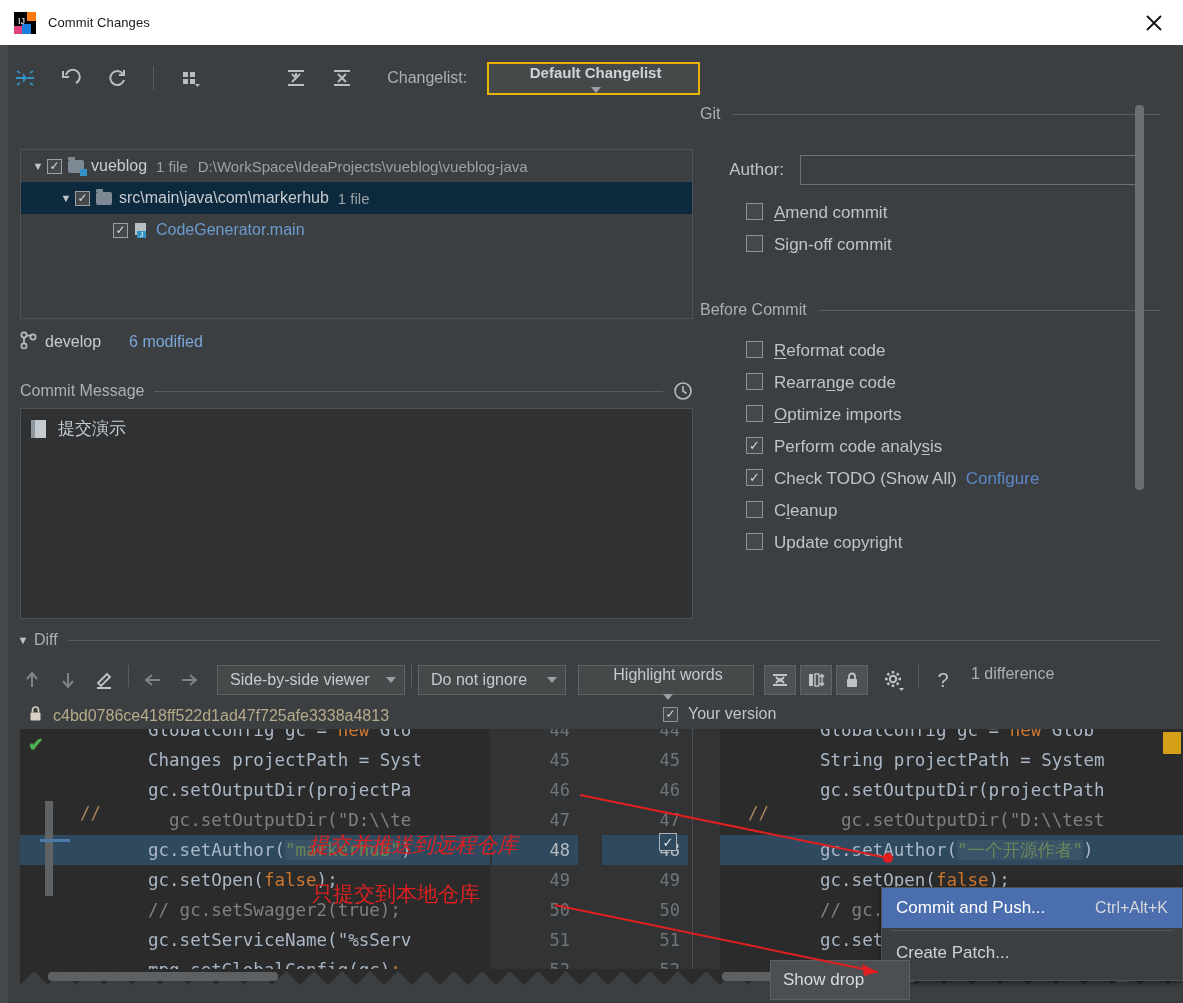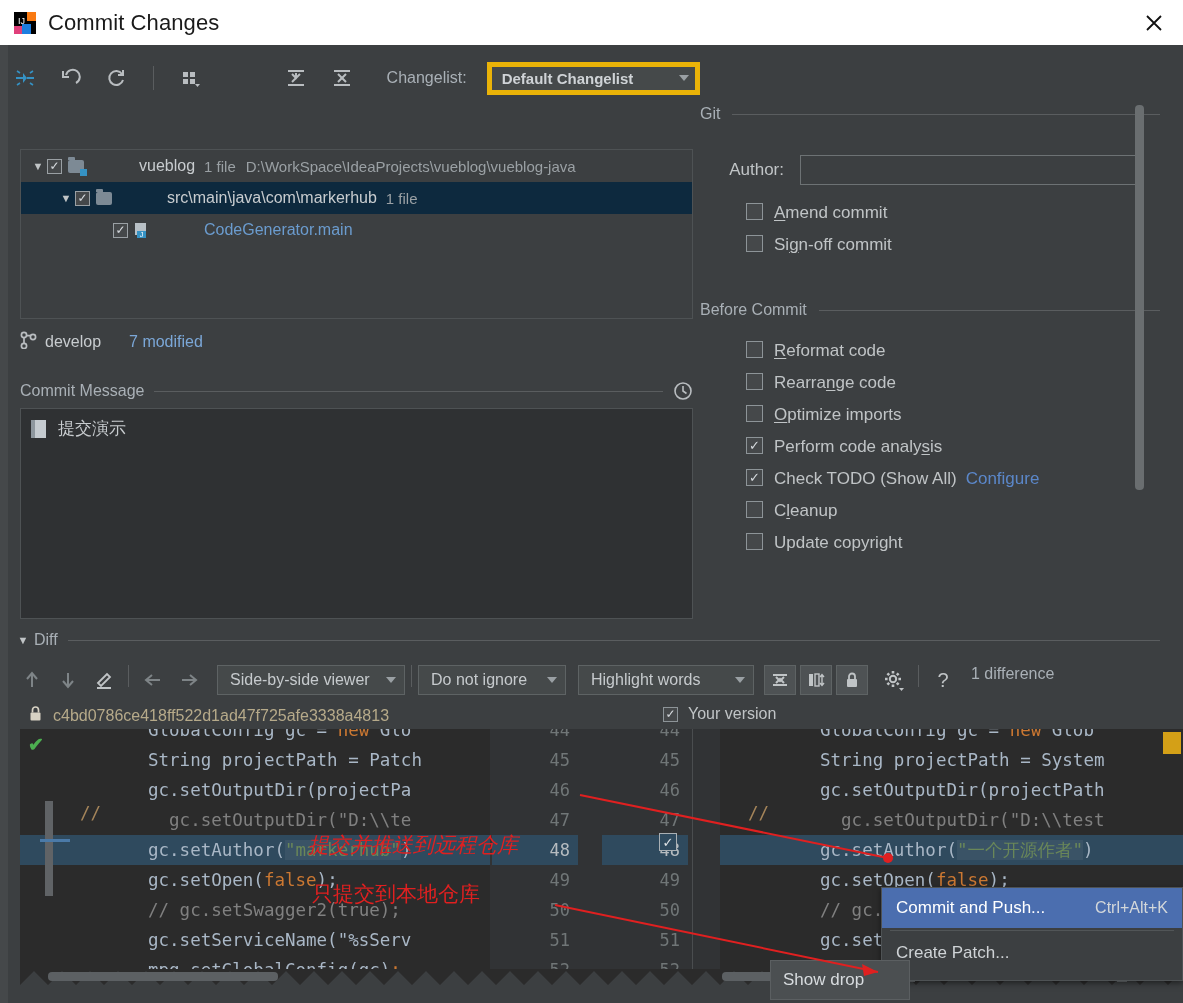--- a/index.html
+++ b/index.html
@@ -12,41 +12,41 @@
     position:relative;
   }
 
   
   #titlebar {
     position:absolute; left:0; top:0; width:1183px; height:45px;
     background:#ffffff; color:#000000;
     display:flex; align-items:center;text-align:center;
   }
   #titlebar .tb-icon { margin-left:14px; width:22px; height:22px; position:relative; }
-  #titlebar .tb-title { margin-left:12px; font-size:22px; color:#1a1a1a; letter-spacing:.1px; }
+  #titlebar .tb-title { margin-left:12px; font-size:13px; color:#1a1a1a; letter-spacing:.1px; }
   #closebtn {
     position:absolute; right:0; top:0; width:58px; height:45px;
     display:flex; align-items:center; justify-content:center; cursor:pointer;
   }
   #closebtn svg { width:22px; height:22px; }
 
   
   #shell { position:absolute; left:0; top:45px; width:1183px; height:958px; background:#3c3f41; }
   .thin-left { position:absolute; left:0; top:0; width:8px; height:958px; background:#45484a; }
 
   
   #toolbar { position:absolute; left:8px; top:12px; width:692px; height:42px; display:flex; align-items:center;gap:12px; }
   .tbtn { width:40px; height:34px; display:flex; align-items:center; justify-content:center; cursor:pointer; }
   .tbtn svg { display:block; }
   .tsep { width:1px; height:24px; background:#5a5d5f; margin:0 8px; }
   #changelist-label { margin-left:16px; color:#a9b0b6; font-size:16px; }
   #changelist-combo {
     margin-left:8px; width:248px; height:33px; background:#45494a;
-    border:5px solid #eab308; display:flex; align-items:center;
-    padding:0 6px 0 10px; cursor:pointer;
+    border:2px solid #eab308; display:flex; align-items:center;
+    padding:0 6px 0 10px; cursor:pointer;flex-direction:column;
   }
   #changelist-combo .cl-val { flex:1; font-weight:bold; color:#cfd3d6; font-size:15px; }
   .caret { width:0;height:0;border-left:5px solid transparent;border-right:5px solid transparent;border-top:6px solid #9aa0a4; }
 
   
   #tree {
     position:absolute; left:20px; top:104px; width:673px; height:170px;
     background:#3c3f41; border:1px solid #4e5254; overflow:hidden;
   }
   .trow { height:32px; display:flex; align-items:center; font-size:16px; padding-left:8px; cursor:pointer; }
@@ -56,21 +56,21 @@
     width:15px;height:15px;border:1px solid #9aa0a4;background:#45484a;
     display:inline-flex;align-items:center;justify-content:center;
     font-size:12px;color:#d6dade;line-height:1;margin-right:6px; flex:none;
   }
   .folder-ico { width:16px;height:13px;background:#7d8a95;border-radius:2px;margin-right:7px; position:relative; flex:none;}
   .folder-ico::before{content:"";position:absolute;left:0;top:-3px;width:7px;height:3px;background:#7d8a95;border-radius:1px 1px 0 0;}
   .folder-ico.mod::after{content:"";position:absolute;right:-3px;bottom:-3px;width:7px;height:7px;background:#3592c4;}
   .java-ico{width:15px;height:15px;margin-right:7px;position:relative;flex:none;}
   .java-ico .pg{position:absolute;left:1px;top:0;width:11px;height:12px;background:#b8c0c6;}
   .java-ico .jb{position:absolute;left:3px;bottom:0;width:9px;height:7px;background:#3592c4;color:#fff;font-size:7px;font-family:"Liberation Sans",sans-serif;text-align:center;line-height:7px;}
-  .tname { color:#c8cccf;margin-left:48px; }
+  .tname { color:#c8cccf; }
   .tname.blue { color:#6b9ccf; }
   .tcount { color:#9aa0a4; margin-left:9px; font-size:15px; }
   .tpath { color:#9aa0a4; margin-left:10px; font-size:15px; }
 
   
   #branchrow { position:absolute; left:20px; top:284px; height:26px; display:flex; align-items:center; font-size:16px; }
   #branchrow .bname { color:#c8cccf; margin-left:8px; }
   #branchrow .bmod { color:#7ba7d7; margin-left:28px; }
 
   
@@ -297,21 +297,21 @@
   <div id="branchrow">
     <span>
       <svg width="17" height="18" viewBox="0 0 17 18">
         <circle cx="4" cy="4" r="2.6" fill="none" stroke="#b9bdc0" stroke-width="1.7"></circle>
         <circle cx="4" cy="15" r="2.6" fill="none" stroke="#b9bdc0" stroke-width="1.7"></circle>
         <circle cx="13" cy="6" r="2.6" fill="none" stroke="#b9bdc0" stroke-width="1.7"></circle>
         <path d="M4 6.6 V12.4 M6.6 4.6 H10.4" stroke="#b9bdc0" stroke-width="1.7" fill="none"></path>
       </svg>
     </span>
     <span class="bname">develop</span>
-    <span class="bmod">7 modified</span>
+    <span class="bmod">6 modified</span>
   </div>
 
   <div id="cmsg-head">
     <span class="lbl">Commit Message</span>
     <span class="rule"></span>
     <span class="clock">
       <svg width="20" height="20" viewBox="0 0 20 20">
         <circle cx="10" cy="10" r="8" fill="none" stroke="#b9bdc0" stroke-width="1.6"></circle>
         <path d="M10 5 V10 L13.5 12.5" stroke="#b9bdc0" stroke-width="1.6" fill="none"></path>
       </svg>
@@ -420,21 +420,21 @@
     </div>
     <div class="dcombo" style="margin-left:10px;width:188px;">
       <span style="flex:1">Side-by-side viewer</span>
       <span class="caret"></span>
     </div>
     <div class="dsep"></div>
     <div class="dcombo" style="width:148px;">
       <span style="flex:1">Do not ignore</span>
       <span class="caret"></span>
     </div>
-    <div class="dcombo" style="width:176px;margin-left:12px;">
+    <div class="dcombo" style="width:176px;margin-left:12px;flex-direction:column;">
       <span style="flex:1">Highlight words</span>
       <span class="caret"></span>
     </div>
     <div class="dtoggle" style="margin-left:10px;">
       <svg width="18" height="18" viewBox="0 0 18 18">
         <path d="M2 4 H16 M2 14 H16" stroke="#c0c4c6" stroke-width="2"></path>
         <path d="M5 6 L9 10 L13 6" stroke="#c0c4c6" stroke-width="2" fill="none"></path>
         <path d="M5 12 L9 8 L13 12" stroke="#c0c4c6" stroke-width="2" fill="none"></path>
       </svg>
     </div>
@@ -484,21 +484,21 @@
 
   <div id="diffbody">
 
     <div class="pane" id="pane-left">
       <div id="greencheck">✔</div>
       <div id="leftmod"></div>
       <div id="leftmod-tick"></div>
       <div class="cmt-marker" style="top:74px;">//</div>
 
       <div class="cline" style="margin-top:-14px;"><span>GlobalConfig gc = </span><span class="kw">new</span><span> Glo</span></div>
-      <div class="cline"><span>String projectPath = Patch</span></div>
+      <div class="cline"><span>Changes projectPath = Syst</span></div>
       <div class="cline"><span>gc.setOutputDir(projectPa</span></div>
       <div class="cline cmt"><span>  gc.setOutputDir("D:\\te</span></div>
       <div class="cline sel"><span>gc.setAuthor(</span><span class="str hl">"markerhub"</span><span>)</span></div>
       <div class="cline"><span>gc.setOpen(</span><span class="kw">false</span><span>);</span></div>
       <div class="cline cmt"><span>// gc.setSwagger2(true);</span></div>
       <div class="cline"><span>gc.setServiceName("%sServ</span></div>
       <div class="cline"><span>mpg.setGlobalConfig(gc)</span><span class="kw">;</span></div>
     </div>
 
     <div id="gutter">

